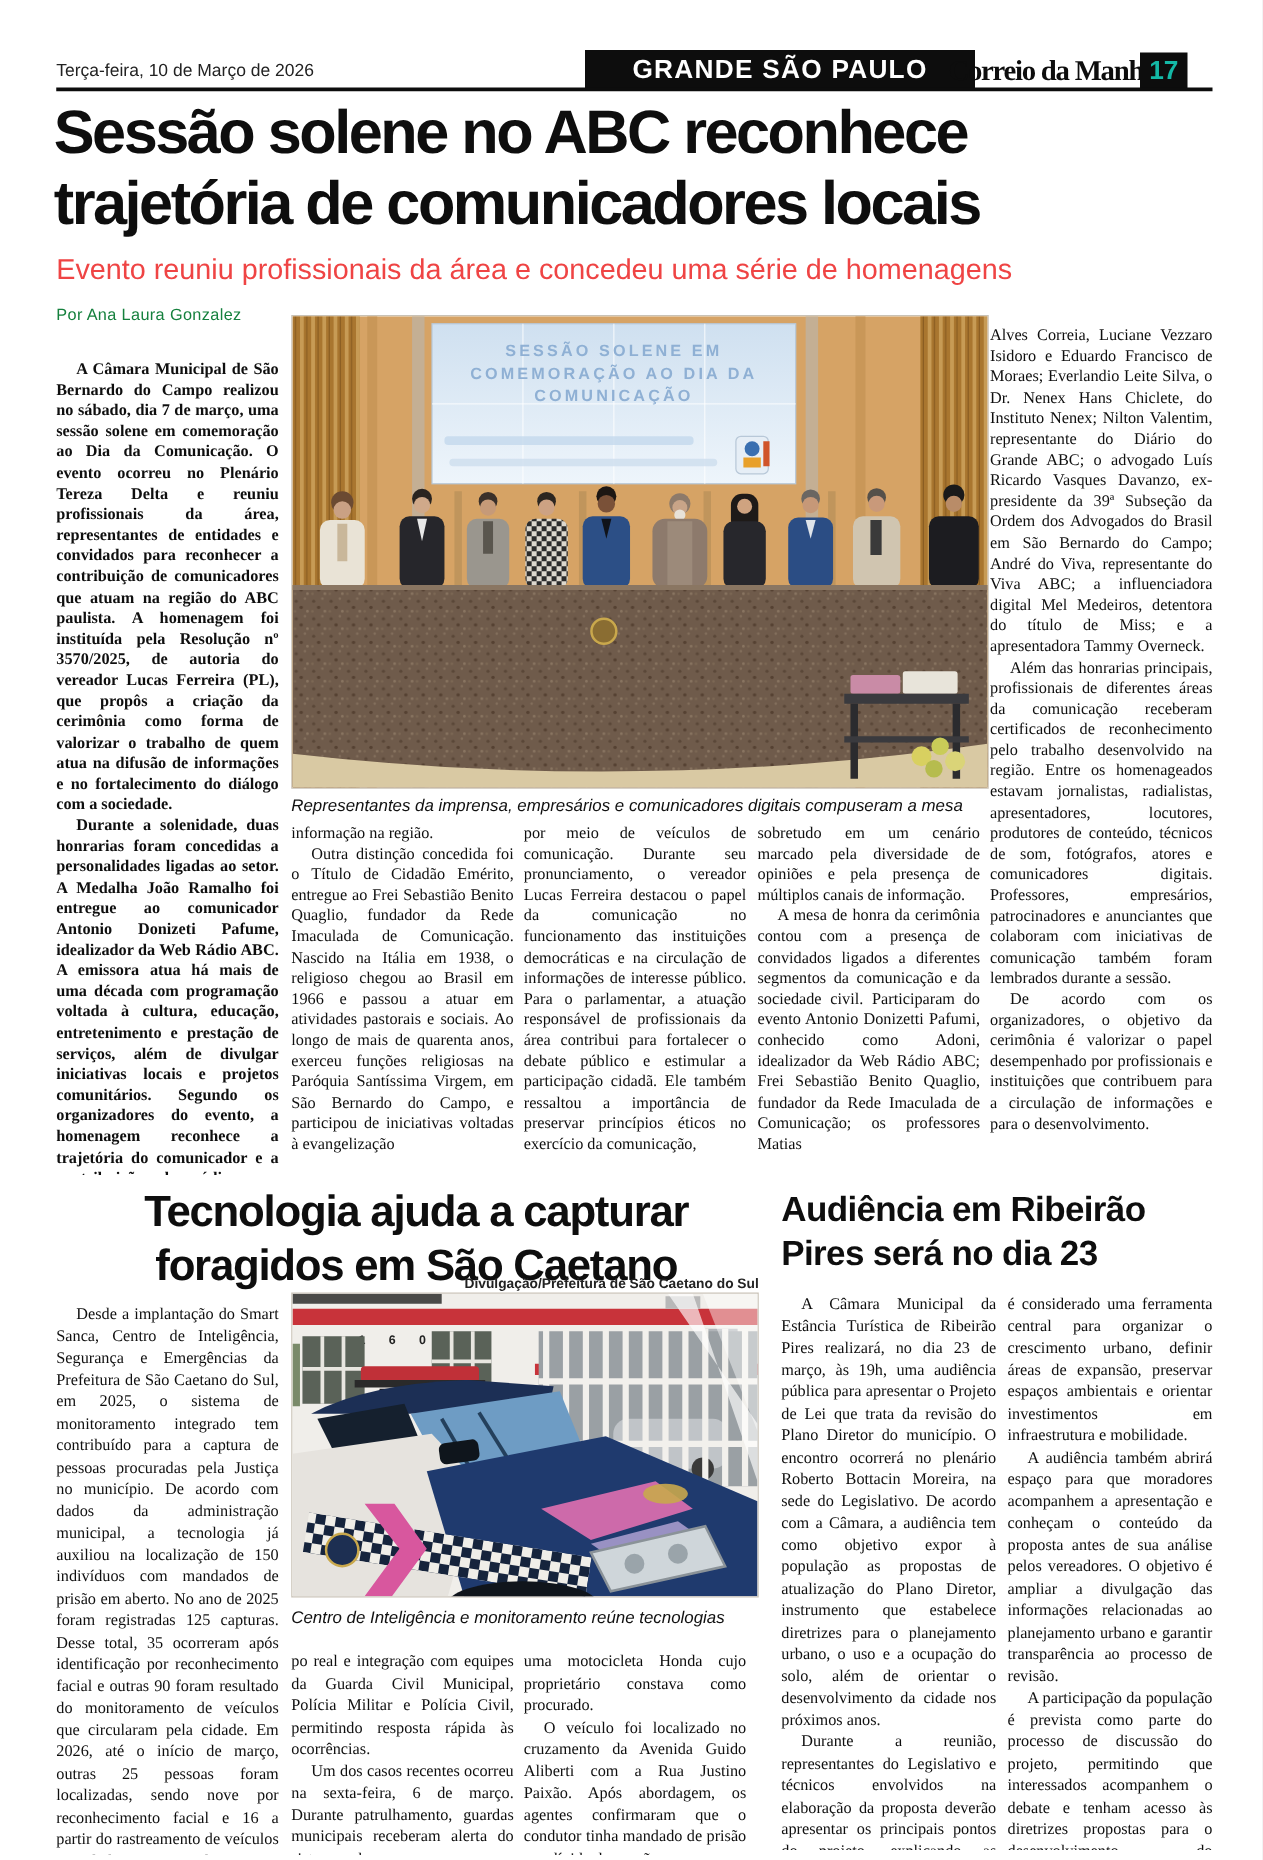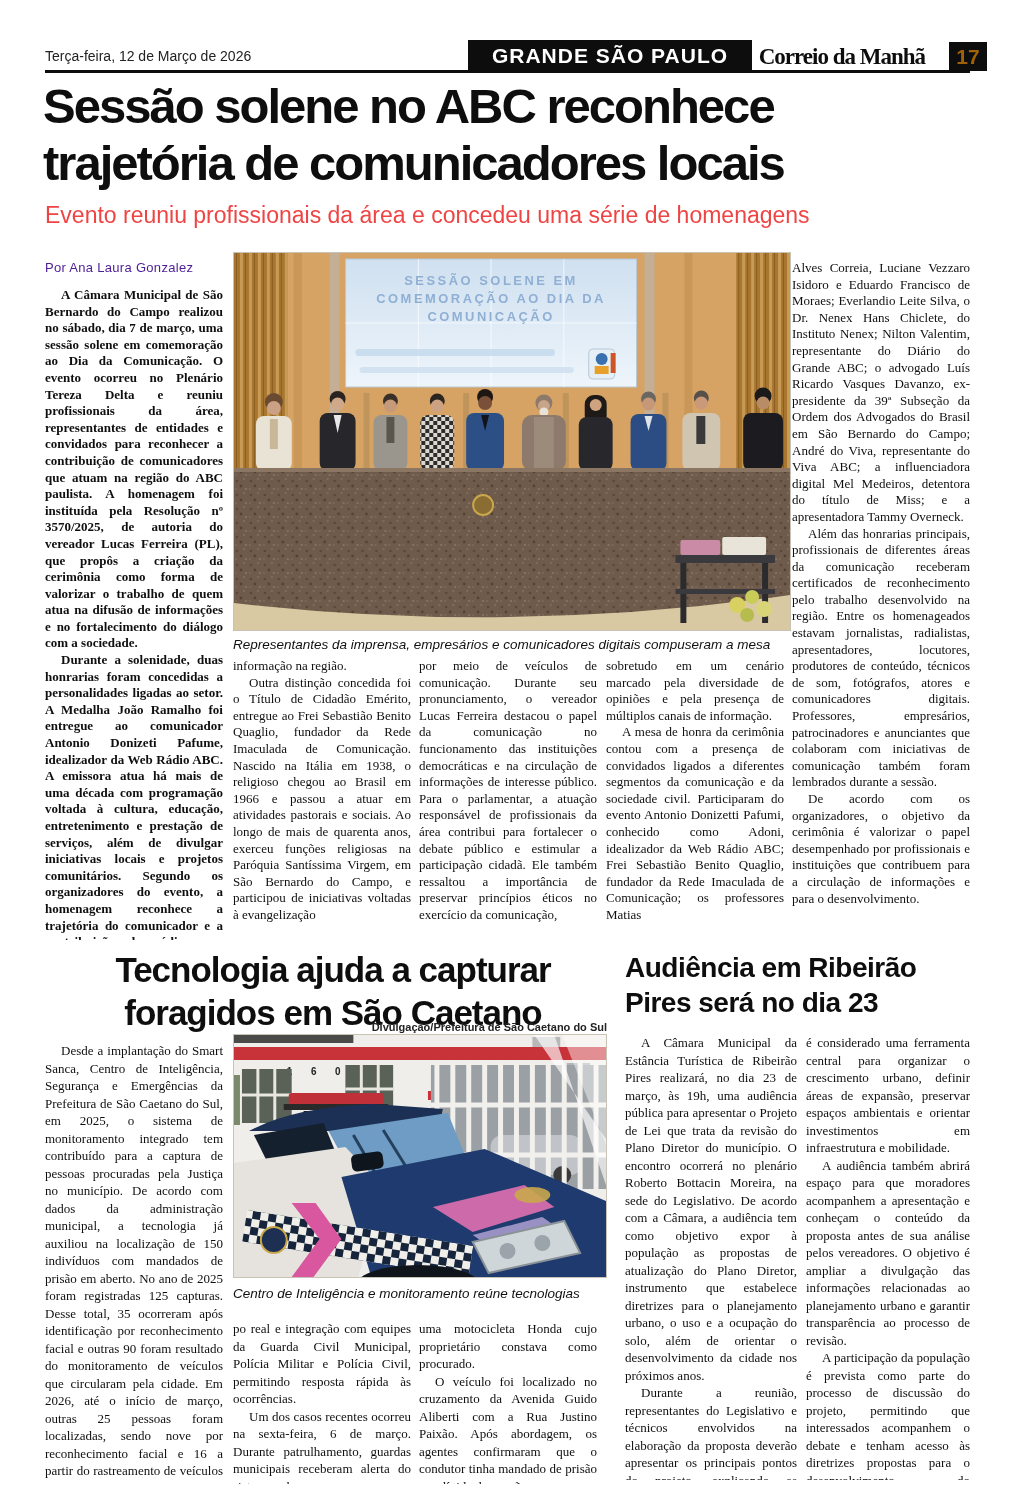--- a/index.html
+++ b/index.html
@@ -1,32 +1,32 @@
 <!DOCTYPE html>
 <html lang="pt"><head>
 <meta charset="utf-8">
 <style>
   html,body{margin:0;padding:0;background:#e9e9e9;}
   .page{position:relative;width:1010px;height:1488px;background:#ffffff;overflow:hidden;
         font-family:"Liberation Serif",serif;color:#111;margin:0 auto;}
   
   .date{position:absolute;left:45px;top:48px;font:14px "Liberation Sans",sans-serif;color:#222;}
   .rule{position:absolute;left:45px;top:70px;width:925px;height:3px;background:#0d0d0d;}
-  .section-badge{position:absolute;left:468px;top:40px;width:284px;height:32px;background:#0d0d0d;
+  .section-badge{position:absolute;left:468px;top:40px;width:312px;height:32px;background:#0d0d0d;
         color:#fff;font:bold 21px/32px "Liberation Sans",sans-serif;text-align:center;letter-spacing:1px;}
   .masthead{position:absolute;left:745px;top:44px;width:180px;text-align:right;
         font:bold 23px "Liberation Serif",serif;letter-spacing:-1px;color:#0d0d0d;}
-  .pagenum{position:absolute;left:949px;top:42px;width:38px;height:29px;background:#0d0d0d;color:#a16207;
+  .pagenum{position:absolute;left:912px;top:42px;width:38px;height:29px;background:#0d0d0d;color:#14b8a6;
         font:bold 21px/29px "Liberation Sans",sans-serif;text-align:center;}
   
   .a1-headline{position:absolute;left:43px;top:78px;width:910px;
         font:700 49px/57px "Liberation Sans",sans-serif;letter-spacing:-2px;color:#0e0e0e;}
   .a1-subhead{position:absolute;left:45px;top:202px;width:900px;
         font:400 23px "Liberation Sans",sans-serif;color:#ef4444;}
-  .a1-byline{position:absolute;left:45px;top:260px;font:13px "Liberation Sans",sans-serif;color:#4c1d95;letter-spacing:.3px;}
+  .a1-byline{position:absolute;left:45px;top:244px;font:13px "Liberation Sans",sans-serif;color:#15803d;letter-spacing:.3px;}
   .a2-headline{position:absolute;left:43px;top:948px;width:580px;
         font:700 35px/43px "Liberation Sans",sans-serif;letter-spacing:-1px;color:#0e0e0e;text-align:center;}
   .a3-headline{position:absolute;left:625px;top:950px;width:350px;
         font:700 28px/35px "Liberation Sans",sans-serif;letter-spacing:-.5px;color:#0e0e0e;}
   
   .credit{position:absolute;text-align:right;font:bold 11px "Liberation Sans",sans-serif;color:#222;}
   .a1-credit{left:233px;top:239px;width:558px;}
   .a2-credit{left:233px;top:1021px;width:374px;}
   .photo{position:absolute;border:1px solid #c9c2b6;box-sizing:border-box;}
   .photo1{left:233px;top:252px;width:558px;height:379px;}
@@ -50,21 +50,21 @@
   .a2c2{left:233px;top:1320px;height:164px;}
   .a2c3{left:419px;top:1320px;height:164px;}
   .a3c1{left:625px;top:1034px;width:172px;height:446px;}
   .a3c2{left:806px;top:1034px;width:164px;height:446px;}
 </style>
 </head>
 <body>
 
 <div class="page">
 
-  <div class="date">Terça-feira, 12 de Março de 2026</div>
+  <div class="date">Terça-feira, 10 de Março de 2026</div>
   <div class="section-badge">GRANDE SÃO PAULO</div>
   <div class="masthead">Correio da Manhã</div>
   <div class="pagenum">17</div>
   <div class="rule"></div>
 
   <h1 class="a1-headline" style="margin:0;">Sessão solene no ABC reconhece trajetória de comunicadores locais</h1>
   <div class="a1-subhead">Evento reuniu profissionais da área e concedeu uma série de homenagens</div>
   <div class="a1-byline">Por Ana Laura Gonzalez</div>
 
   <figure class="photo photo1" style="margin:0;">

